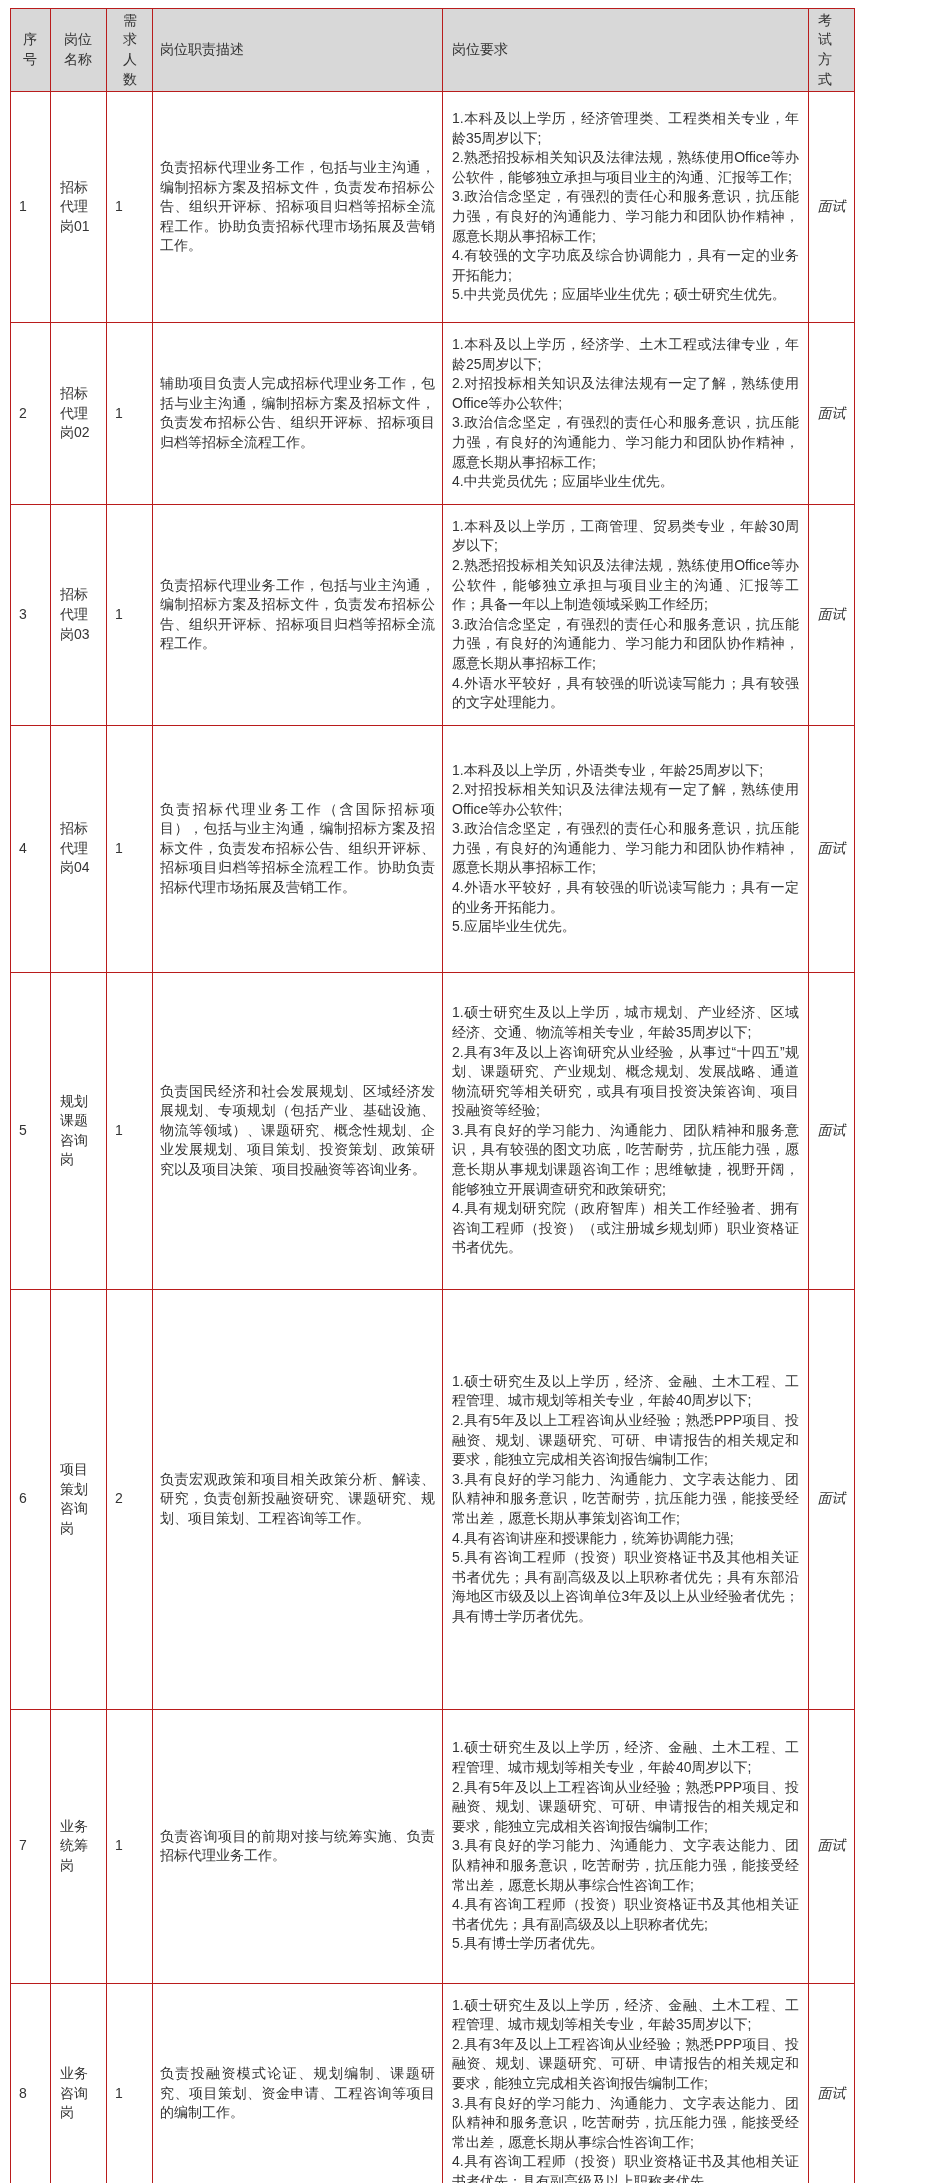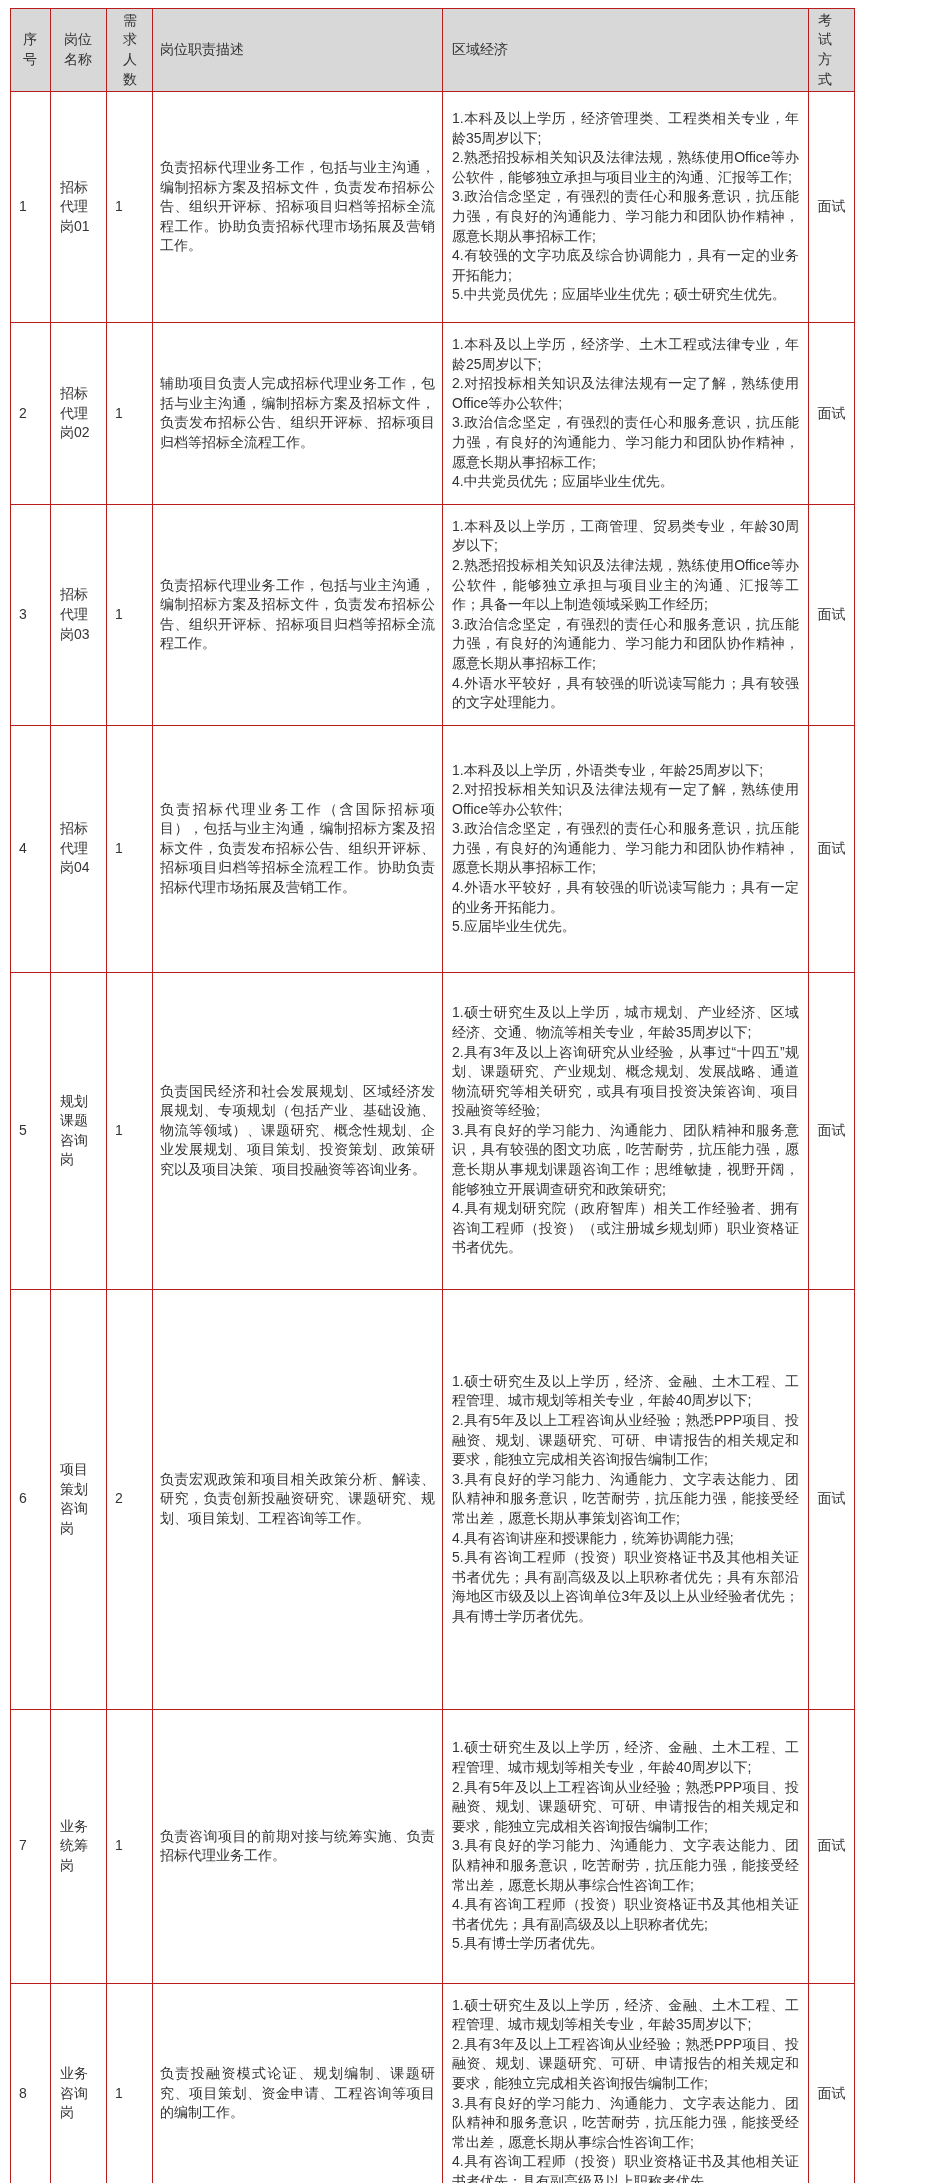--- a/index.html
+++ b/index.html
@@ -34,42 +34,42 @@
   th.h-name{padding:0 13px;}
   th.h-count{padding:0 16px;}
   th.h-duties{padding:0 7px;margin-left:36px;}
   th.h-req{padding:0 9px;}
   th.h-exam{padding:0 9px;}
   td.no{padding:0 0 0 8px;text-align:left;}
   td.name{padding:0 9px;text-align:left;margin-left:7px;}
   td.count{padding:0 0 0 8px;text-align:left;}
   td.duties{padding:0 7px;text-align:justify;}
   td.req{padding:12px 9px;text-align:justify;white-space:pre-line;margin-top:29px;}
-  td.exam{padding:0;text-align:center;}
+  td.exam{padding:0;text-align:center;font-style:italic;}
 </style>
 </head>
 <body>
 
 <div class="page">
   <table class="jobs">
     <colgroup>
       <col class="c-no">
         <col class="c-name">
         <col class="c-count">
       <col class="c-duties">
         <col class="c-req">
         <col class="c-exam">
     </colgroup>
     <thead>
       <tr>
         <th class="h-no">序号</th>
         <th class="h-name">岗位名称</th>
         <th class="h-count">需求人数</th>
         <th class="h-duties">岗位职责描述</th>
-        <th class="h-req">区域经济</th>
+        <th class="h-req">岗位要求</th>
         <th class="h-exam">考试方式</th>
       </tr>
     </thead>
     <tbody>
       <tr style="height:231px;">
         <td class="no">1</td>
         <td class="name">招标代理岗01</td>
         <td class="count">1</td>
         <td class="duties">负责招标代理业务工作，包括与业主沟通，编制招标方案及招标文件，负责发布招标公告、组织开评标、招标项目归档等招标全流程工作。协助负责招标代理市场拓展及营销工作。</td>
         <td class="req">1.本科及以上学历，经济管理类、工程类相关专业，年龄35周岁以下;

